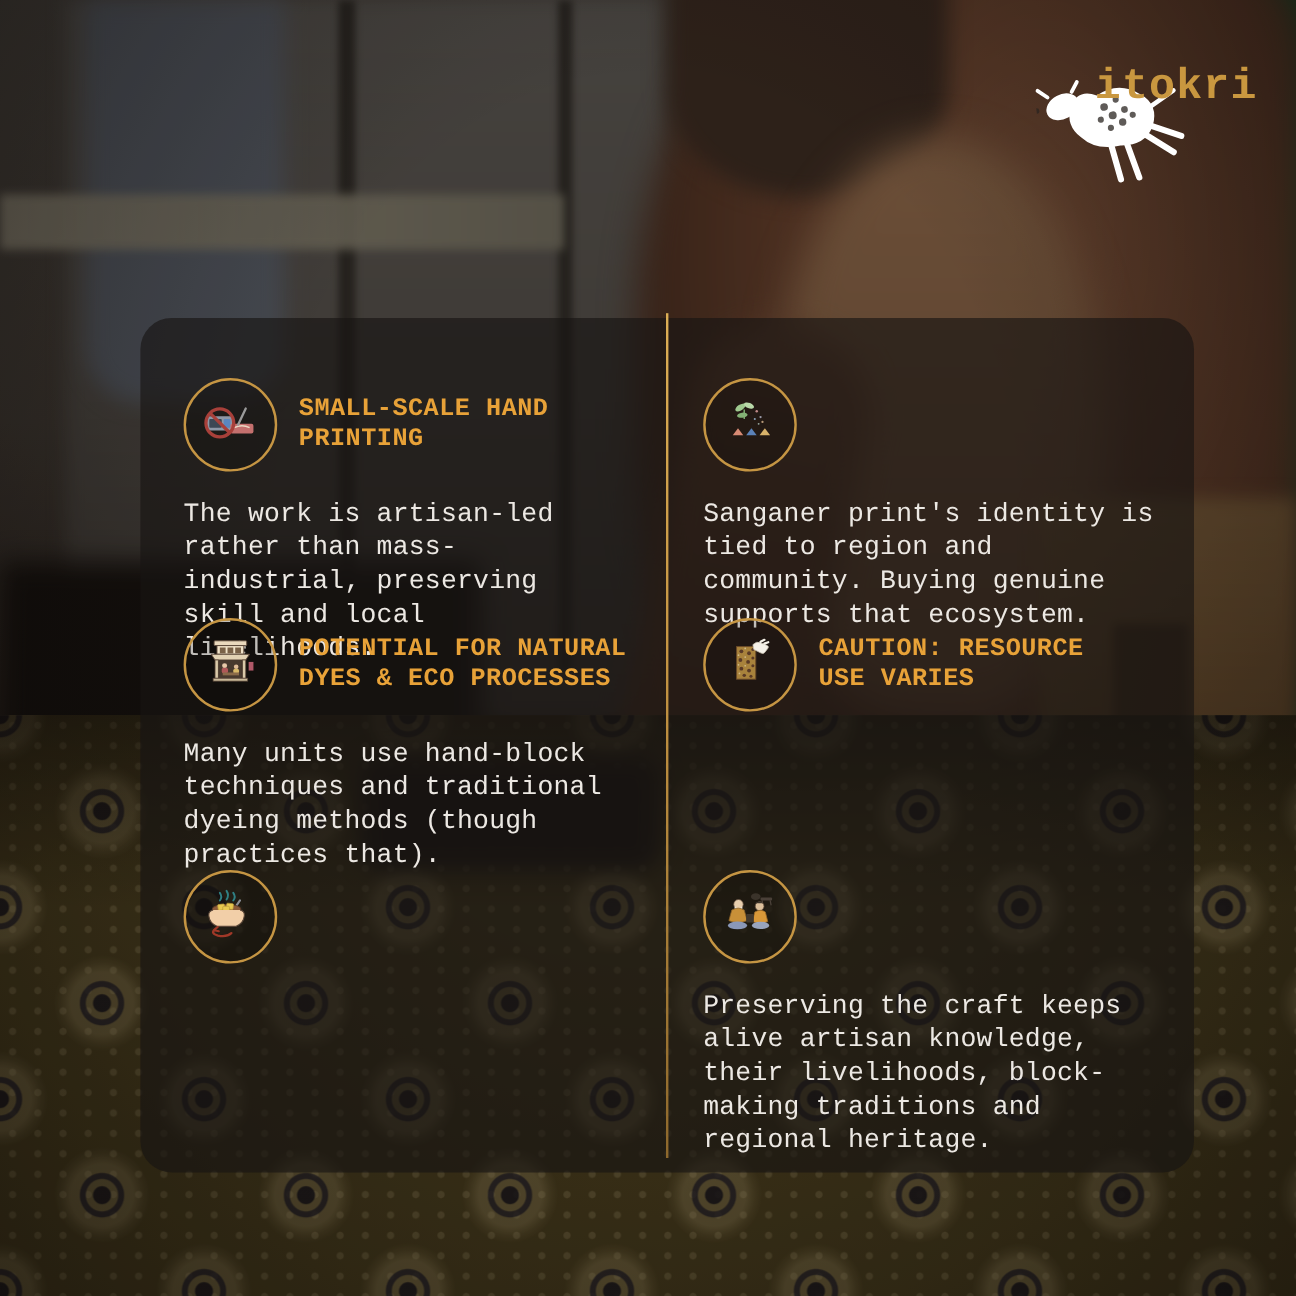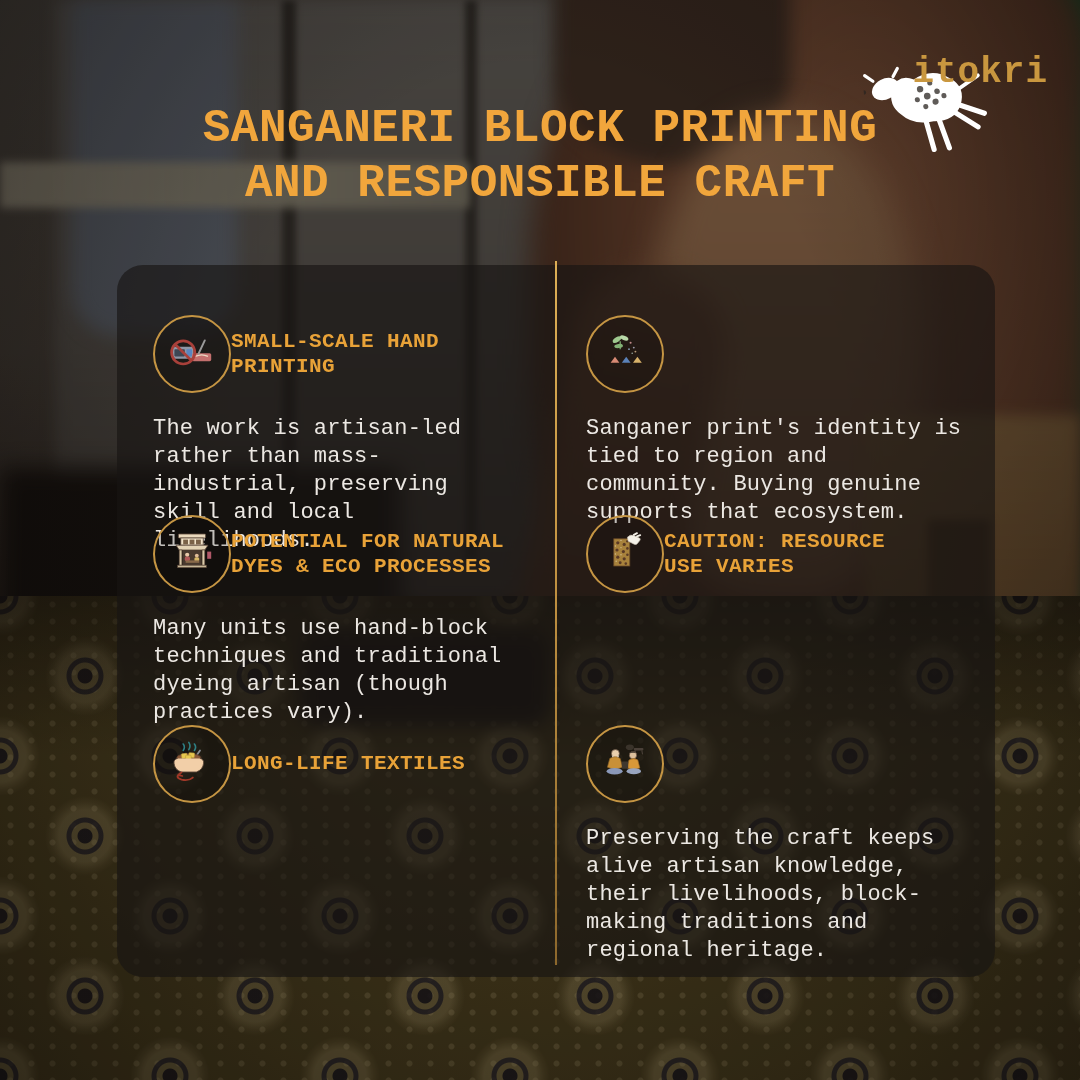--- a/index.html
+++ b/index.html
@@ -61,21 +61,21 @@
     position:absolute;left:50%;top:-4px;bottom:12px;width:2px;margin-left:-1px;
     background:linear-gradient(180deg,#dcae55 0%,#c59543 40%,#8d682c 100%);
   }
   .grid{
     position:absolute;inset:0;display:grid;
     grid-template-columns:1fr 1fr;grid-template-rows:200px 210px 1fr;
     padding-top:50px;
   }
   .cell{padding:0 28px 0 36px;}
   .cell.right{padding-left:30px;}
-  .cell-head{display:flex;align-items:center;gap:0;}
+  .cell-head{display:flex;align-items:center;gap:18px;}
   .icon-wrap{
     width:78px;height:78px;flex:none;border:2px solid #c59543;border-radius:50%;
     display:flex;align-items:center;justify-content:center;background:rgba(0,0,0,.18);
   }
   .icon-wrap svg{width:48px;height:48px;}
   .cell-title{font-size:21px;font-weight:700;color:#e8a238;line-height:1.2;letter-spacing:.4px;}
   .cell-body{margin-top:22px;font-size:22px;line-height:1.27;color:#ece8e3;max-width:405px;letter-spacing:.2px;}
 </style>
 </head>
 <body>
@@ -119,21 +119,20 @@
           <circle cx="41" cy="30" r="2"></circle>
           <circle cx="55" cy="33" r="2.4"></circle>
         <circle cx="62" cy="29" r="2"></circle>
           <circle cx="47" cy="36" r="2"></circle>
           <circle cx="60," cy="20" r="1.8"></circle>
       </g>
     </svg>
     <div class="logo-text">itokri</div>
   </div>
 
-  <div class="title">SANGANERI BLOCK PRINTING<br>AND RESPONSIBLE CRAFT</div>
 
   <div class="panel">
     <div class="divider"></div>
     <div class="grid">
 
       <div class="cell">
         <div class="cell-head">
           <div class="icon-wrap">
             <svg viewBox="0 0 60 60">
               <rect x="5" y="21" width="27" height="15" rx="2" fill="#8e97a6"></rect>
@@ -190,21 +189,21 @@
                 <rect x="21" y="33" width="6.5" height="6" rx="2" fill="#b05858"></rect>
               <circle cx="36" cy="32" r="2.4" fill="#e0bc98"></circle>
                 <rect x="33" y="34" width="6" height="5.5" rx="2" fill="#d8b868"></rect>
               <rect x="22" y="38" width="17" height="3" fill="#8a6a4a"></rect>
               <rect x="12" y="44" width="36" height="3" fill="#c8b898" stroke="#5a4638" stroke-width=".8"></rect>
               <rect x="49" y="27" width="5" height="9" fill="#b05868"></rect>
             </svg>
           </div>
           <div class="cell-title">POTENTIAL FOR NATURAL<br>DYES &amp; ECO PROCESSES</div>
         </div>
-        <div class="cell-body">Many units use hand-block techniques and traditional dyeing artisan (though practices vary).</div>
+        <div class="cell-body">Many units use hand-block techniques and traditional dyeing methods (though practices that).</div>
       </div>
 
       <div class="cell right">
         <div class="cell-head">
           <div class="icon-wrap">
             <svg viewBox="0 0 60 60">
               <rect x="16" y="11" width="20" height="34" fill="#a8823c" stroke="#6a4a28" stroke-width="1"></rect>
               <g fill="#5a3a26">
                 <circle cx="21" cy="16" r="2"></circle>
                   <circle cx="29" cy="18" r="2"></circle>
@@ -246,21 +245,20 @@
               <g fill="#e8c850" stroke="#b89838" stroke-width=".7">
                 <rect x="17" y="17" width="7" height="6" rx="1" transform="rotate(-8 20 20)"></rect>
                 <rect x="26" y="16" width="7" height="6" rx="1" transform="rotate(6 29 19)"></rect>
                 <rect x="22" y="19" width="7" height="5" rx="1"></rect>
               </g>
               <path d="M12,23 q-5,1 -4.5,6 q.8,8 9,11 h19 q8.2,-3 9,-11 q.5,-5 -4.5,-6" fill="#f2cfa8" stroke="#5a4638" stroke-width="1.1"></path>
               <path d="M15,42 q-7,5 2,7.5 q9,2 14,-2.5" stroke="#a03828" stroke-width="2.4" fill="none" stroke-linecap="round"></path>
               <path d="M13,44 l4,-3.5 M13,44 l5,1" stroke="#a03828" stroke-width="2" stroke-linecap="round"></path>
             </svg>
           </div>
-          <div class="cell-title">LONG-LIFE TEXTILES</div>
         </div>
       </div>
 
       <div class="cell right">
         <div class="cell-head">
           <div class="icon-wrap">
             <svg viewBox="0 0 60 60">
               <ellipse cx="36" cy="9" rx="5" ry="3.5" fill="#3a332a"></ellipse>
               <rect x="41" y="10" width="12" height="3" rx="1" fill="#4a4038"></rect>
               <path d="M43,13 l-1,5 M51,13 l1,5" stroke="#4a4038" stroke-width="1.4"></path>

